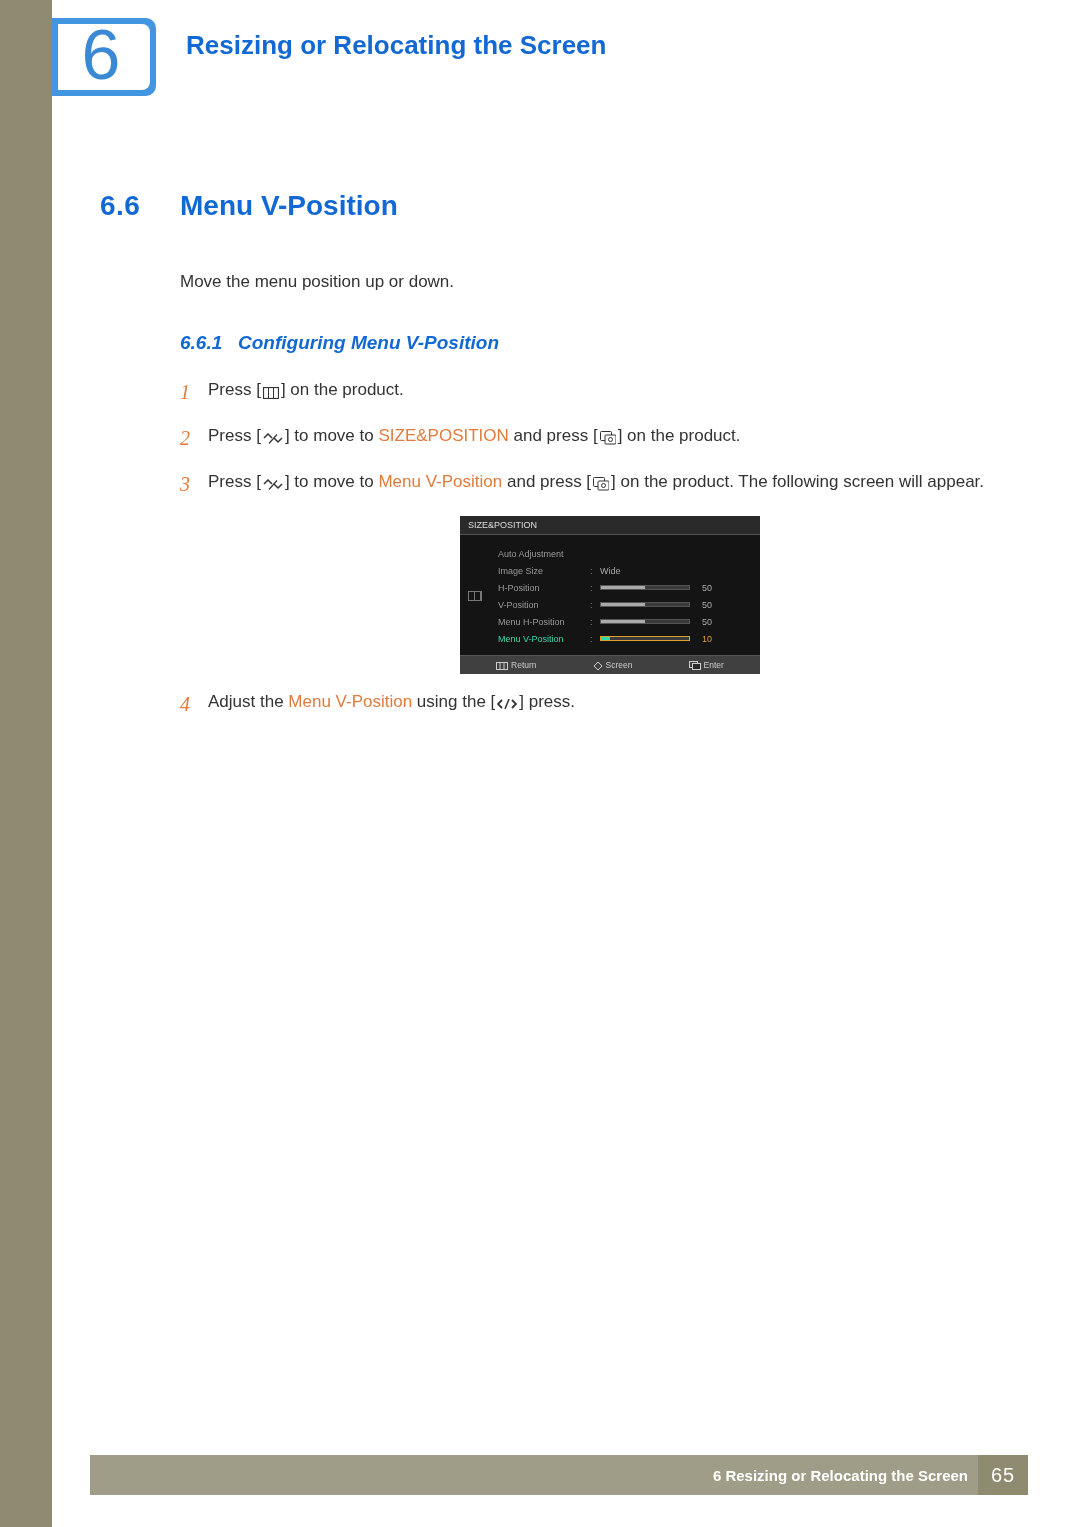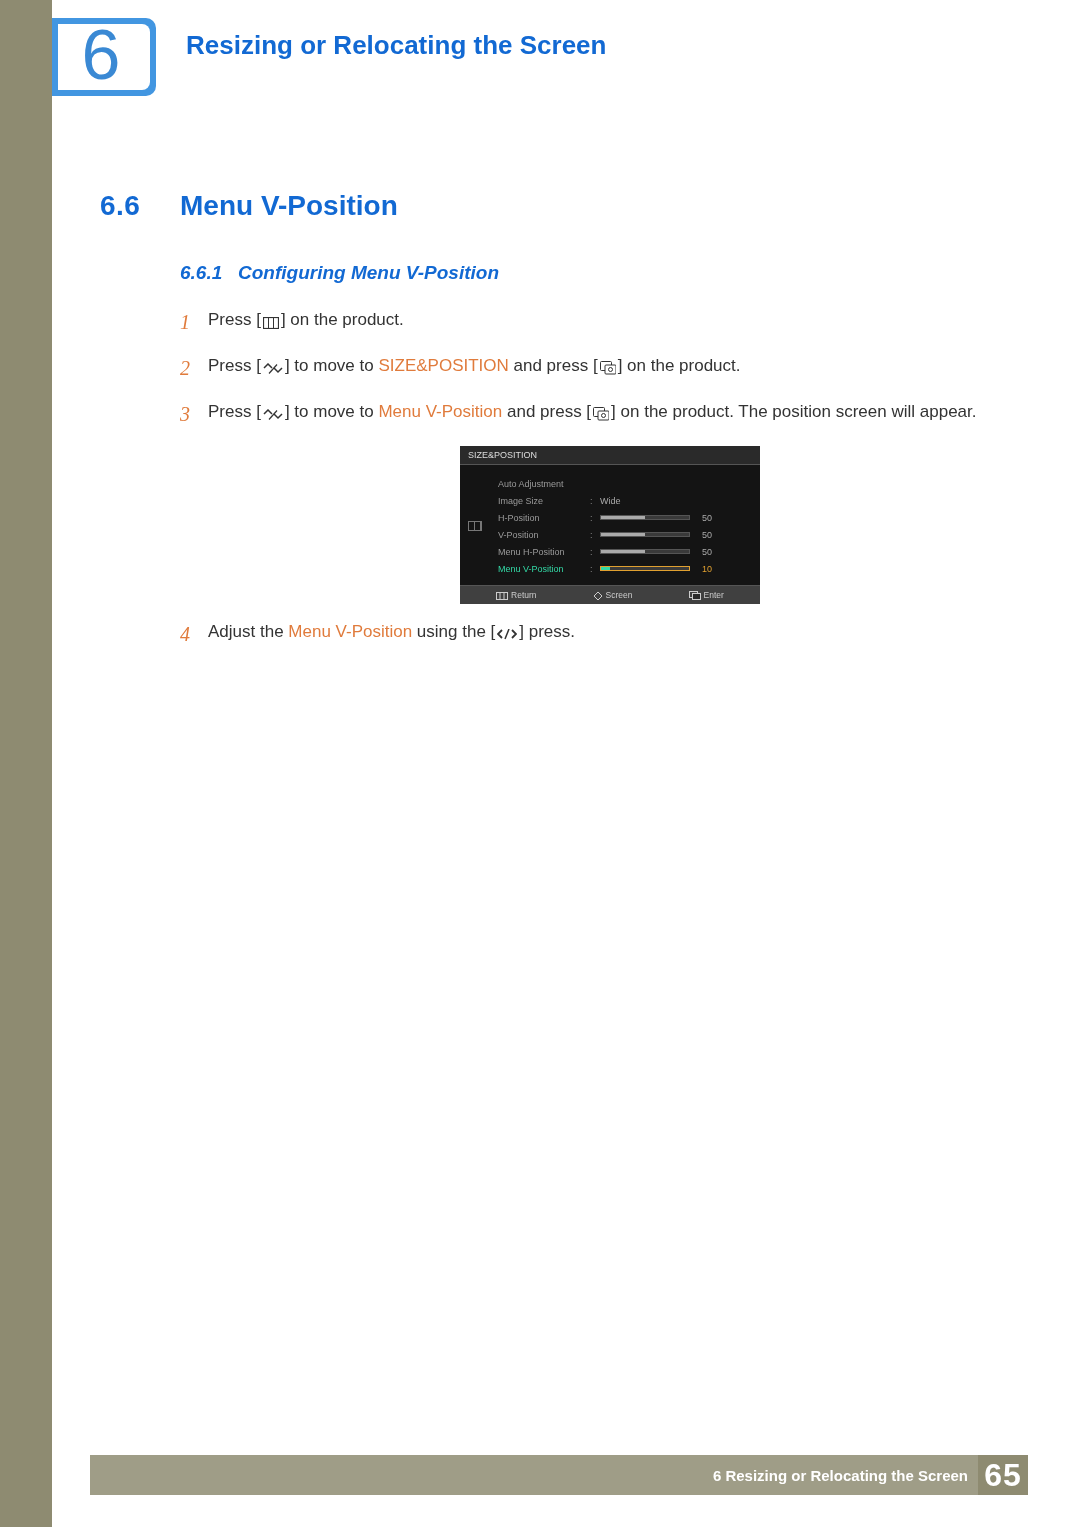--- a/index.html
+++ b/index.html
@@ -153,21 +153,21 @@
     align-items: center;
     justify-content: flex-end;
   }
   .footer-text { color: #ffffff; font-size: 15px; margin-right: 10px; font-weight: bold; }
   .footer-pagebox {
     background: #8e8b71;
     width: 50px;
     height: 40px;
     display: flex; align-items: center; justify-content: center;
   }
-  .footer-pagenum { color: #fff; font-size: 32px; font-weight: bold; letter-spacing: 1px; text-align: center; }
+  .footer-pagenum { color: #fff; font-size: 20px; font-weight: normal; letter-spacing: 1px; text-align: center; }
 </style>
 </head>
 <body>
 
 <div class="sidebar-strip"></div>
 
 <div class="chapter-tab"></div>
 <div class="chapter-inner">
   <span class="chapter-num">6</span>
 </div>
@@ -176,20 +176,21 @@
   <div class="chapter-title">Resizing or Relocating the Screen</div>
 </div>
 
 <div class="content">
 
   <div class="section-row">
     <div class="section-num">6.6</div>
     <div class="section-title">Menu V-Position</div>
   </div>
 
+  <div class="intro-text">Move the menu position up or down.</div>
 
   <div class="subsection-row">
     <div class="subsection-num">6.6.1</div>
     <div class="subsection-title">Configuring Menu V-Position</div>
   </div>
 
   <div class="steps">
 
     <div class="step">
       <div class="step-num">1</div>
@@ -221,21 +222,21 @@
       <div class="step-num">3</div>
       <div class="step-text">
         <span>Press [</span><span class="icon-box"><svg width="20" height="12">
               <path d="M5 9 L1 5 L5 1" fill="none" stroke="#333" stroke-width="1.5" transform="rotate(90 5 5)"></path>
               <path d="M15 1 L19 5 L15 9" fill="none" stroke="#333" stroke-width="1.5" transform="rotate(90 15 5)"></path>
               <line x1="6" y1="10.5" x2="14" y2="1.5" stroke="#333" stroke-width="1.2"></line>
             </svg></span><span>] to move to </span><span class="hl-orange">Menu V-Position</span><span> and press [</span><span class="icon-box"><svg width="16" height="14">
               <rect x="0.5" y="0.5" width="11" height="9" rx="1" fill="none" stroke="#333"></rect>
               <rect x="5" y="4" width="11" height="9" rx="1" fill="#fff" stroke="#333"></rect>
               <circle cx="10.5" cy="8.5" r="2" fill="none" stroke="#333"></circle>
-            </svg></span><span>] on the product. The position screen will appear.</span>
+            </svg></span><span>] on the product. The following screen will appear.</span>
       </div>
     </div>
 
     <div class="osd">
       <div class="osd-header">SIZE&amp;POSITION</div>
       <div class="osd-body">
         <div class="osd-left-indicator"></div>
         <div id="osd-rows">
             <div class="osd-row">
               <div class="osd-label">Auto Adjustment</div>

